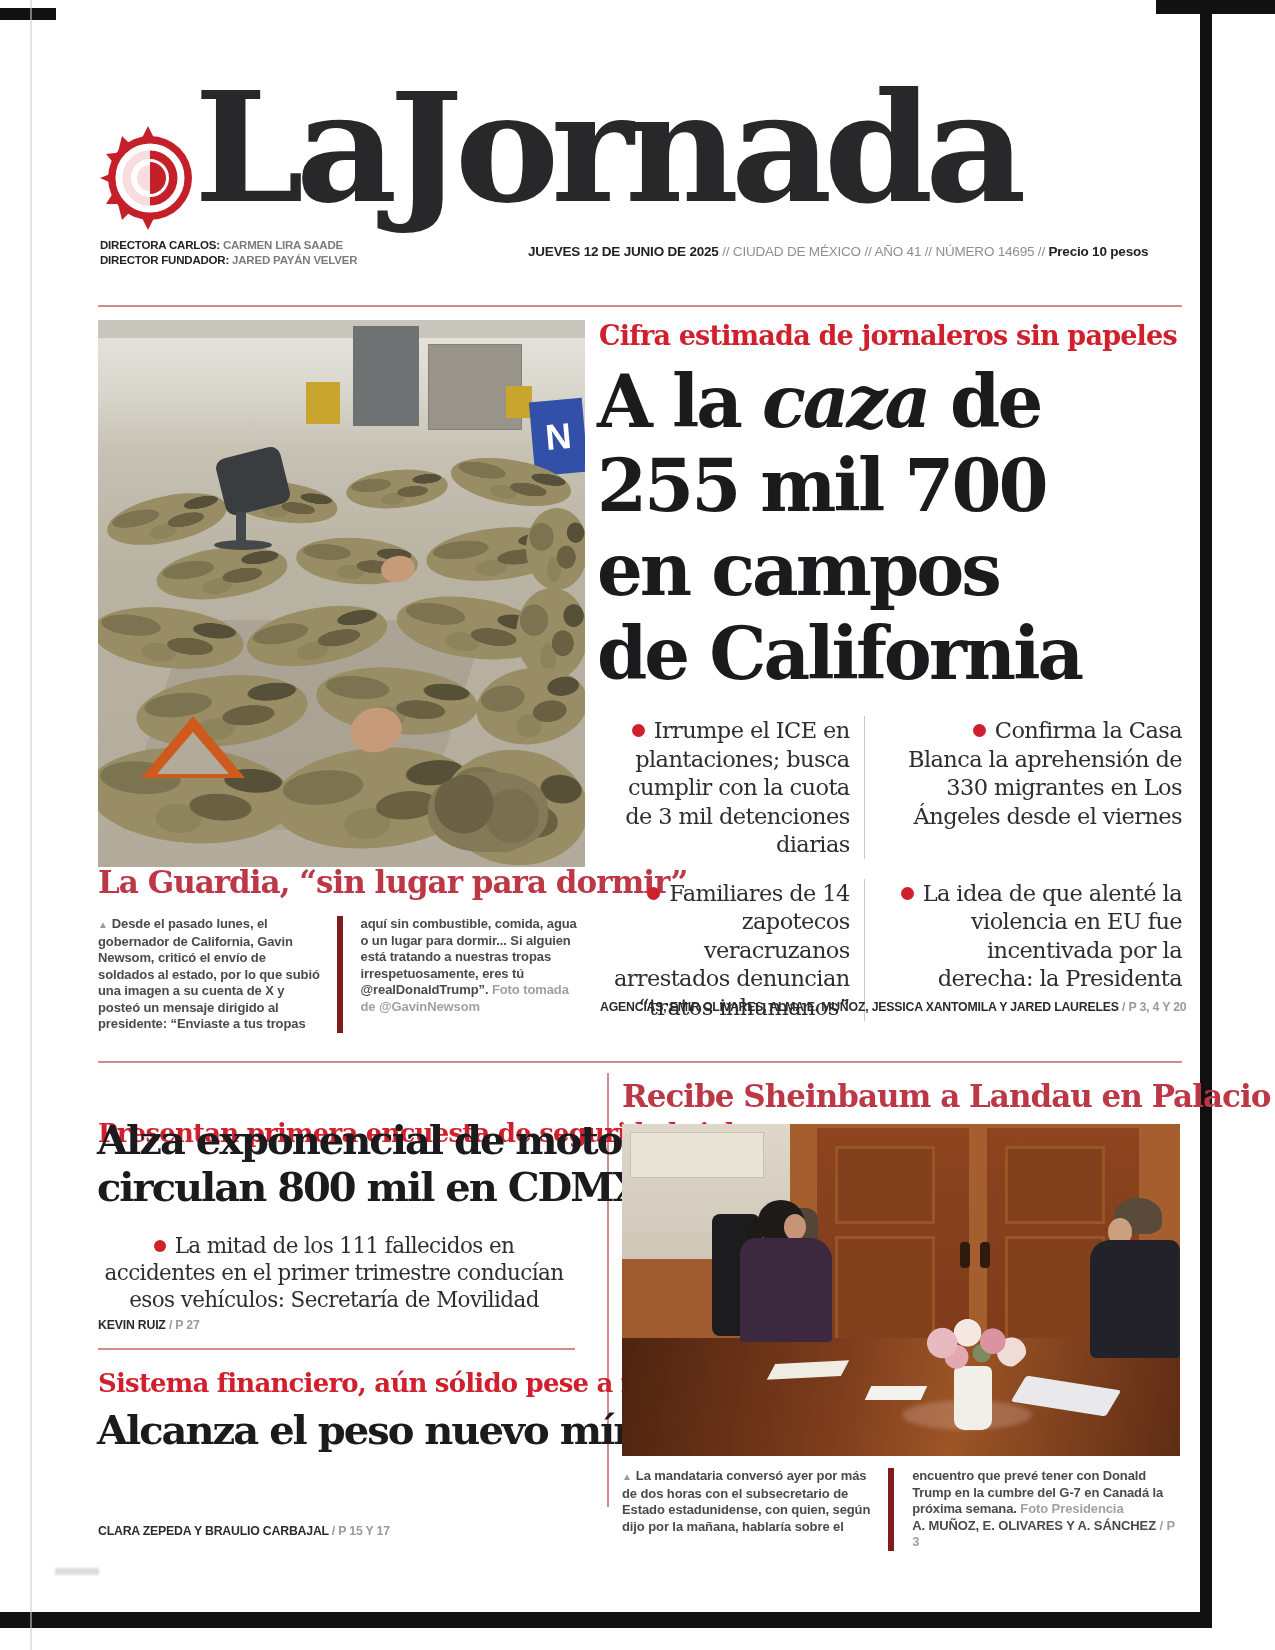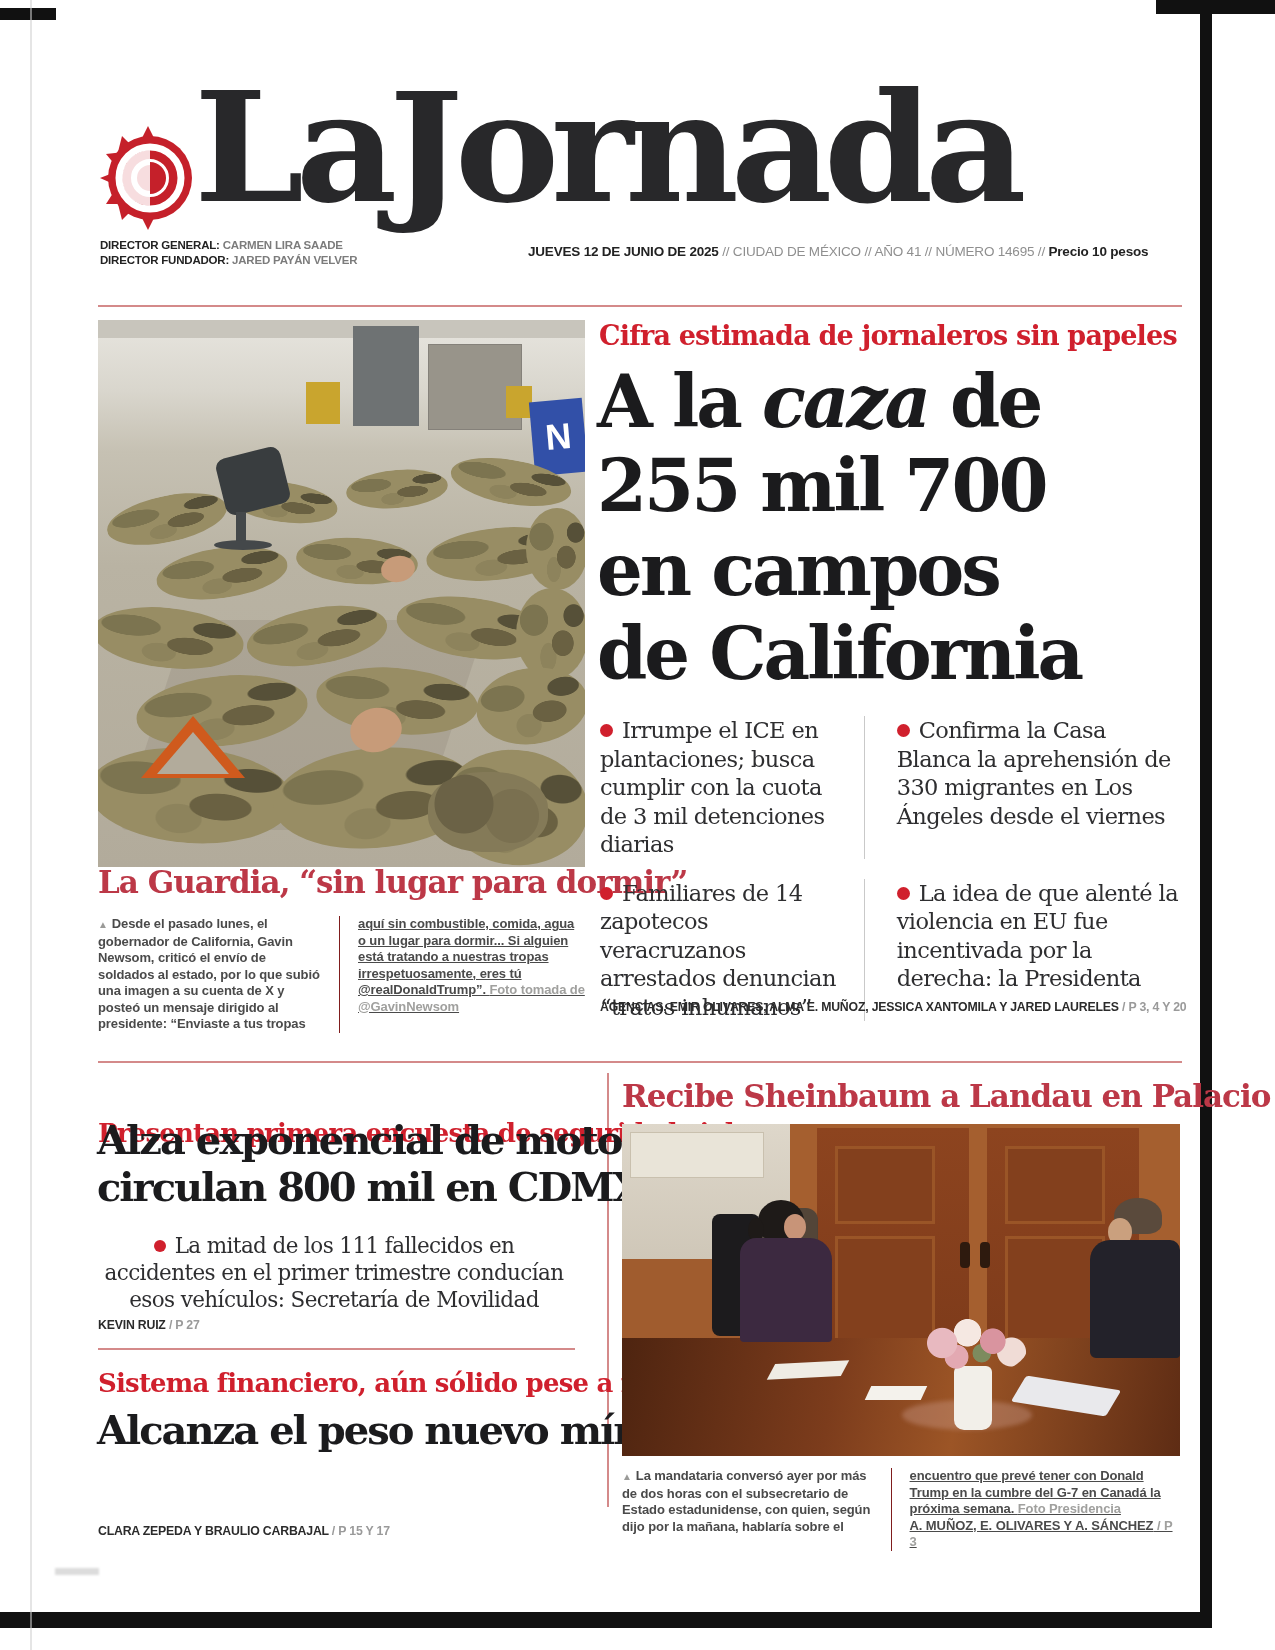--- a/index.html
+++ b/index.html
@@ -21,34 +21,34 @@
   
   .kicker{font-family:"DejaVu Serif",serif;font-weight:bold;color:#d0202d;
           letter-spacing:-0.8px;}
   .headline-serif{font-family:"DejaVu Serif",serif;font-weight:bold;color:#1b1b1d;
                   letter-spacing:-2px;}
   .red-serif-head{font-family:"DejaVu Serif",serif;font-weight:bold;color:#bc3847;
                   letter-spacing:-1px;}
   .lead-head{left:597px;top:360px;width:590px;font-size:72px;line-height:84px;letter-spacing:-3px;}
   .lead-head .it{font-style:italic;}
   
-  .bullet-row{display:flex;}
+  .bullet-row{display:flex;text-align:right;}
   .bullet{font-family:"DejaVu Serif",serif;color:#2e2e30;font-size:22.5px;line-height:28.5px;
           letter-spacing:-0.6px;}
   .dot{display:inline-block;width:13px;height:13px;border-radius:50%;background:#d0202d;
        margin-right:9px;vertical-align:1px;}
   .col2b{border-left:1px solid #c9c9c9;padding-left:32px;}
   .byline{font-size:12.3px;font-weight:bold;letter-spacing:-0.2px;color:#2b2b2b;}
   .byline .ref{color:#9a9a9a;}
   
   .cap{font-size:13px;line-height:16.5px;font-weight:bold;color:#4a4a4a;letter-spacing:-0.1px;}
   .cap .tri{color:#9a9a98;font-size:10px;margin-right:4px;}
   .cap .credit{color:#a0a09e;}
   .capcols{display:flex;}
-  .capcols .c2{border-left:1px solid #7f1d1d;padding-left:18px;text-decoration:underline;}
+  .capcols .c2{border-left:6px solid #7f1d1d;padding-left:18px;}
   
   .photo1{left:98px;top:320px;width:487px;height:547px;overflow:hidden;
           background:linear-gradient(180deg,#e7e5df 0%,#d9d6cd 13%,#c6c1b3 24%,#b9b3a3 45%,#b2ab9b 100%);}
   .camo{position:absolute;border-radius:50%;
     background:
       radial-gradient(ellipse at 25% 35%, #7c7450 18%, rgba(0,0,0,0) 19%),
       radial-gradient(ellipse at 65% 60%, #6a6142 16%, rgba(0,0,0,0) 17%),
       radial-gradient(ellipse at 45% 75%, #8d835c 14%, rgba(0,0,0,0) 15%),
       radial-gradient(ellipse at 80% 30%, #565038 12%, rgba(0,0,0,0) 13%),
       #988d64;}
@@ -87,21 +87,21 @@
   </g>
   <circle cx="52" cy="52" r="31" fill="none" stroke="#ffffff" stroke-width="7"></circle>
   <circle cx="52" cy="52" r="16" fill="none" stroke="#ffffff" stroke-width="6"></circle>
   <path d="M52 24 A28 28 0 0 0 52 80 Z" fill="#ffffff" opacity="0.85"></path>
   <path d="M52 36 A16 16 0 0 1 52 68 Z" fill="#c5202a"></path>
 </svg>
 
 <div class="abs logotype">LaJornada</div>
 
 <div class="abs directors">
-  <div><span>DIRECTOR GENERAL:</span><span class="nm"> CARMEN LIRA SAADE</span></div>
+  <div><span>DIRECTORA CARLOS:</span><span class="nm"> CARMEN LIRA SAADE</span></div>
   <div><span>DIRECTOR FUNDADOR:</span><span class="nm"> JARED PAYÁN VELVER</span></div>
 </div>
 
 <div class="abs dateline">
   <span class="b">JUEVES 12 DE JUNIO DE 2025</span><span class="g"> // CIUDAD DE MÉXICO // AÑO 41 // NÚMERO 14695 // </span><span class="b">Precio 10 pesos</span>
 </div>
 
 <div class="abs rule-red" style="left:98px;top:305px;width:1084px;"></div>
 
 <div class="abs photo1">

